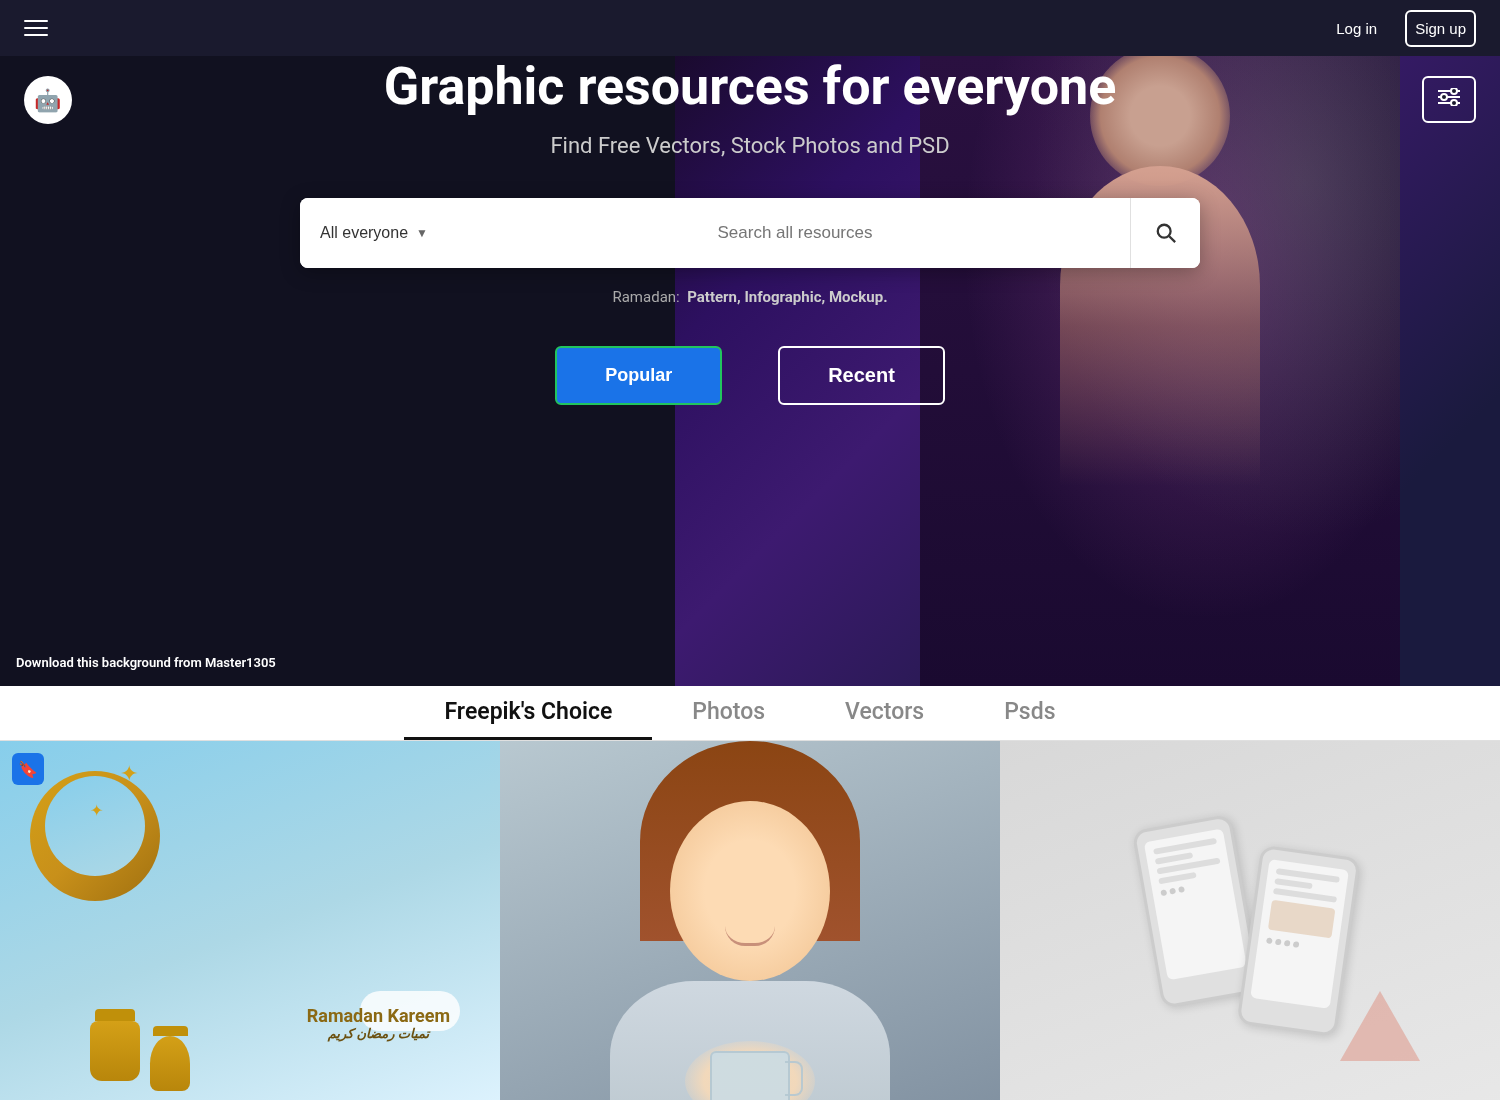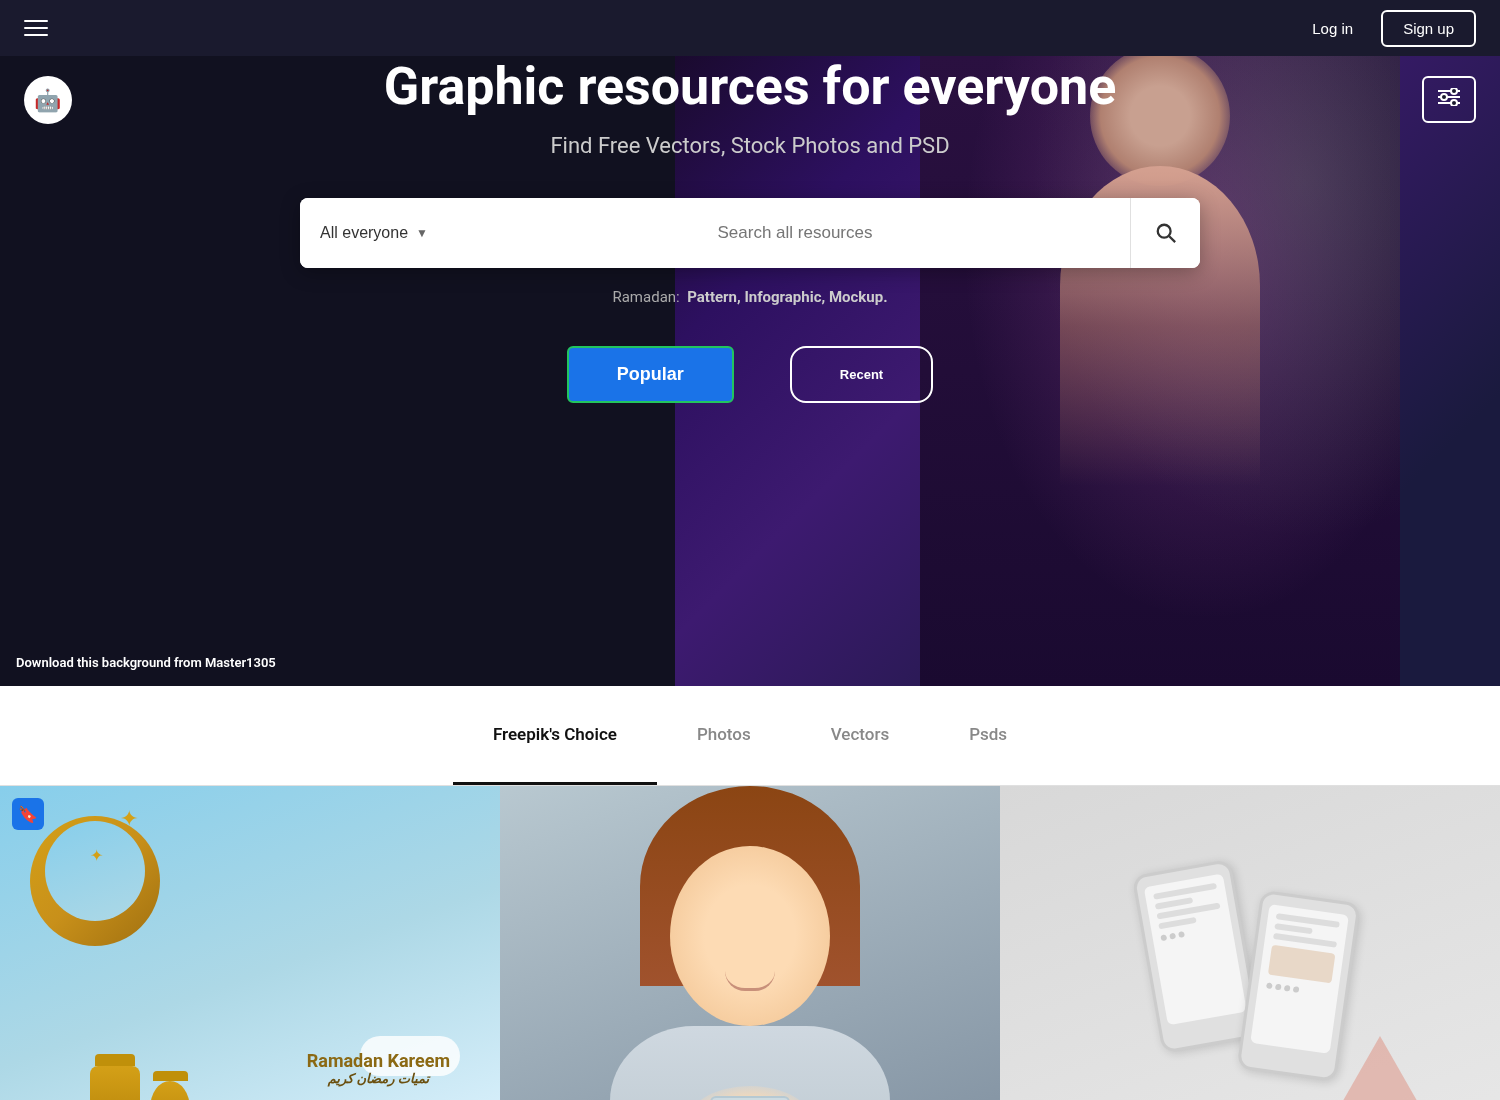--- a/index.html
+++ b/index.html
@@ -26,21 +26,21 @@
       cursor: pointer;
       padding: 8px 12px;
     }
     .signup-btn {
       color: #fff;
       background: transparent;
       border: 2px solid #fff;
       border-radius: 6px;
       font-size: 15px;
       cursor: pointer;
-      padding: 8px 20px;
+      padding: 8px 8px;
     }
 
     
     .hero {
       background: #111120;
       position: relative;
       min-height: 630px;
       display: flex;
       flex-direction: column;
       align-items: center;
@@ -222,22 +222,22 @@
       border-radius: 6px;
       font-size: 18px;
       font-weight: 600;
       cursor: pointer;
     }
     .btn-recent {
       padding: 16px 48px;
       background: transparent;
       color: #fff;
       border: 2px solid #fff;
-      border-radius: 16px;
-      font-size: 13px;
+      border-radius: 6px;
+      font-size: 20px;
       font-weight: 600;
       cursor: pointer;
       margin-left: 40px;
     }
 
     .hero-attribution {
       position: absolute;
       bottom: 16px;
       left: 16px;
       color: #fff;
@@ -250,22 +250,22 @@
     .tabs-section {
       background: #fff;
       display: flex;
       justify-content: center;
       align-items: center;
       gap: 0;
       padding: 0;
       border-bottom: 1px solid #e0e0e0;
     }
     .tab-item {
-      padding: 38px 40px;
-      font-size: 17px;
+      padding: 12px 40px;
+      font-size: 23px;
       color: #888;
       cursor: pointer;
       border-bottom: 3px solid transparent;
       font-weight: 500;
     }
     .tab-item.active {
       color: #111;
       border-bottom: 3px solid #111;
       font-weight: 600;
     }

